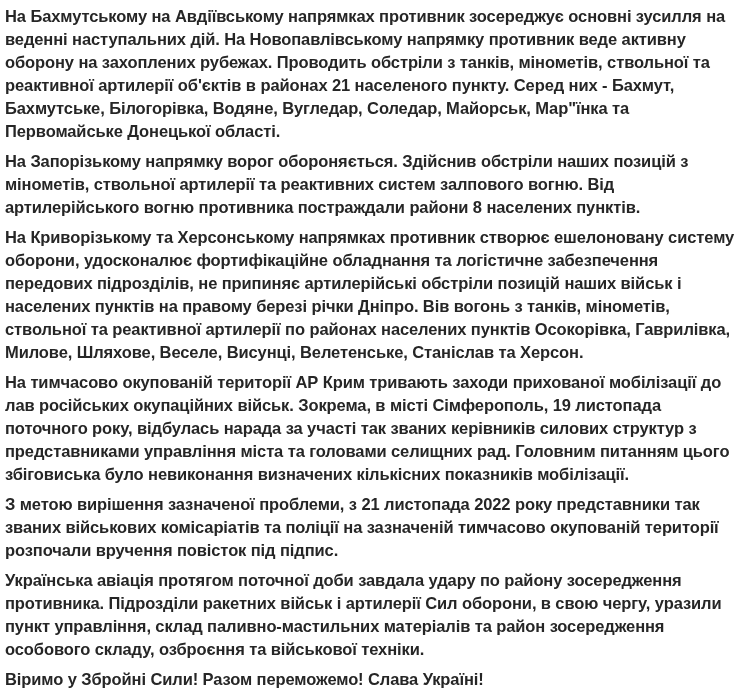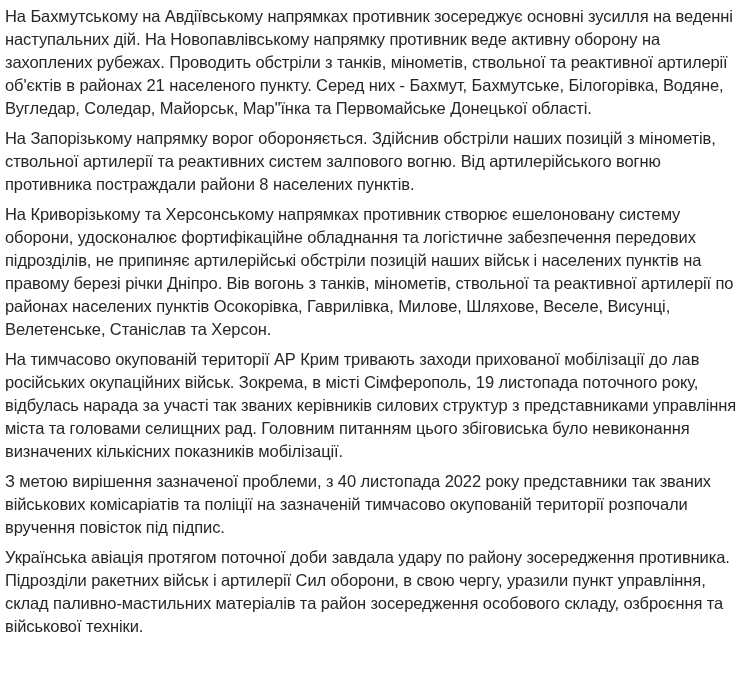--- a/index.html
+++ b/index.html
@@ -19,25 +19,27 @@
     padding: 5px 3px 0 5px;
     color: #262626;
     font-size: 16.5px;
     line-height: 23px;
     letter-spacing: -0.1px;
     text-align: left;
   }
   .post-content p {
     margin: 0 0 7px 0;
     padding: 0;
+    font-weight: bold;
   }
 </style>
 </head>
 <body>
 
 <main class="post-content">
   <p>На Бахмутському на Авдіївському напрямках противник зосереджує основні зусилля на веденні наступальних дій. На Новопавлівському напрямку противник веде активну оборону на захоплених рубежах. Проводить обстріли з танків, мінометів, ствольної та реактивної артилерії об'єктів в районах 21 населеного пункту. Серед них - Бахмут, Бахмутське, Білогорівка, Водяне, Вугледар, Соледар, Майорськ, Мар"їнка та Первомайське Донецької області.</p>
   <p>На Запорізькому напрямку ворог обороняється. Здійснив обстріли наших позицій з мінометів, ствольної артилерії та реактивних систем залпового вогню. Від артилерійського вогню противника постраждали райони 8 населених пунктів.</p>
   <p>На Криворізькому та Херсонському напрямках противник створює ешелоновану систему оборони, удосконалює фортифікаційне обладнання та логістичне забезпечення передових підрозділів, не припиняє артилерійські обстріли позицій наших військ і населених пунктів на правому березі річки Дніпро. Вів вогонь з танків, мінометів, ствольної та реактивної артилерії по районах населених пунктів Осокорівка, Гаврилівка, Милове, Шляхове, Веселе, Висунці, Велетенське, Станіслав та Херсон.</p>
   <p>На тимчасово окупованій території АР Крим тривають заходи прихованої мобілізації до лав російських окупаційних військ. Зокрема, в місті Сімферополь, 19 листопада поточного року, відбулась нарада за участі так званих керівників силових структур з представниками управління міста та головами селищних рад. Головним питанням цього збіговиська було невиконання визначених кількісних показників мобілізації.</p>
-  <p>З метою вирішення зазначеної проблеми, з 40 листопада 2022 року представники так званих військових комісаріатів та поліції на зазначеній тимчасово окупованій території розпочали вручення повісток під підпис.</p>
+  <p>З метою вирішення зазначеної проблеми, з 21 листопада 2022 року представники так званих військових комісаріатів та поліції на зазначеній тимчасово окупованій території розпочали вручення повісток під підпис.</p>
   <p>Українська авіація протягом поточної доби завдала удару по району зосередження противника. Підрозділи ракетних військ і артилерії Сил оборони, в свою чергу, уразили пункт управління, склад паливно-мастильних матеріалів та район зосередження особового складу, озброєння та військової техніки.</p>
+  <p>Віримо у Збройні Сили! Разом переможемо! Слава Україні!</p>
 </main>
 
 </body></html>

